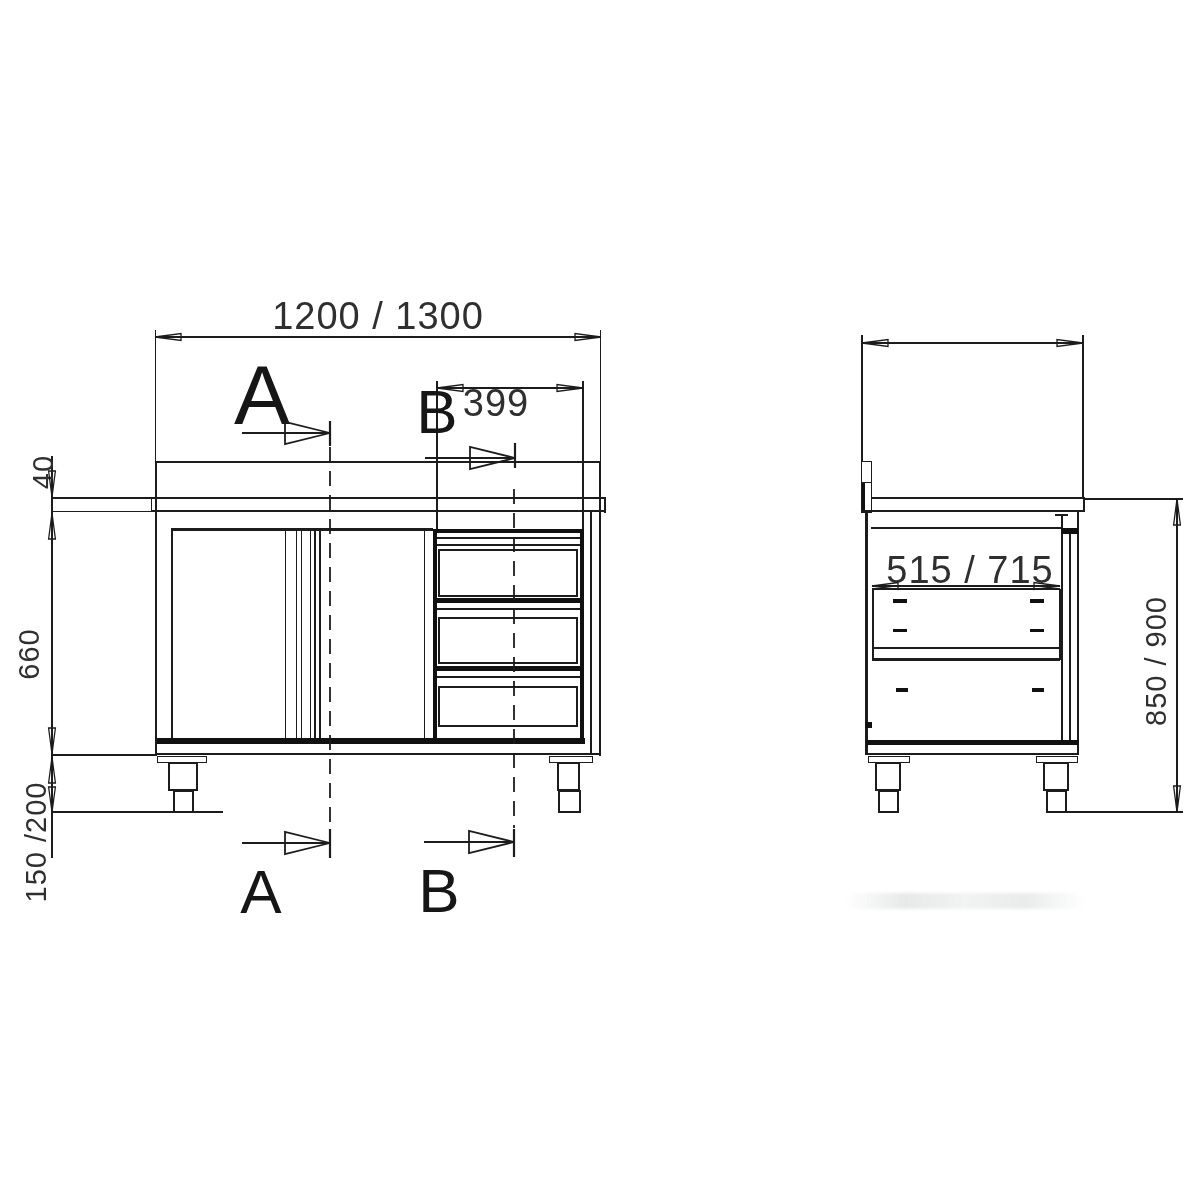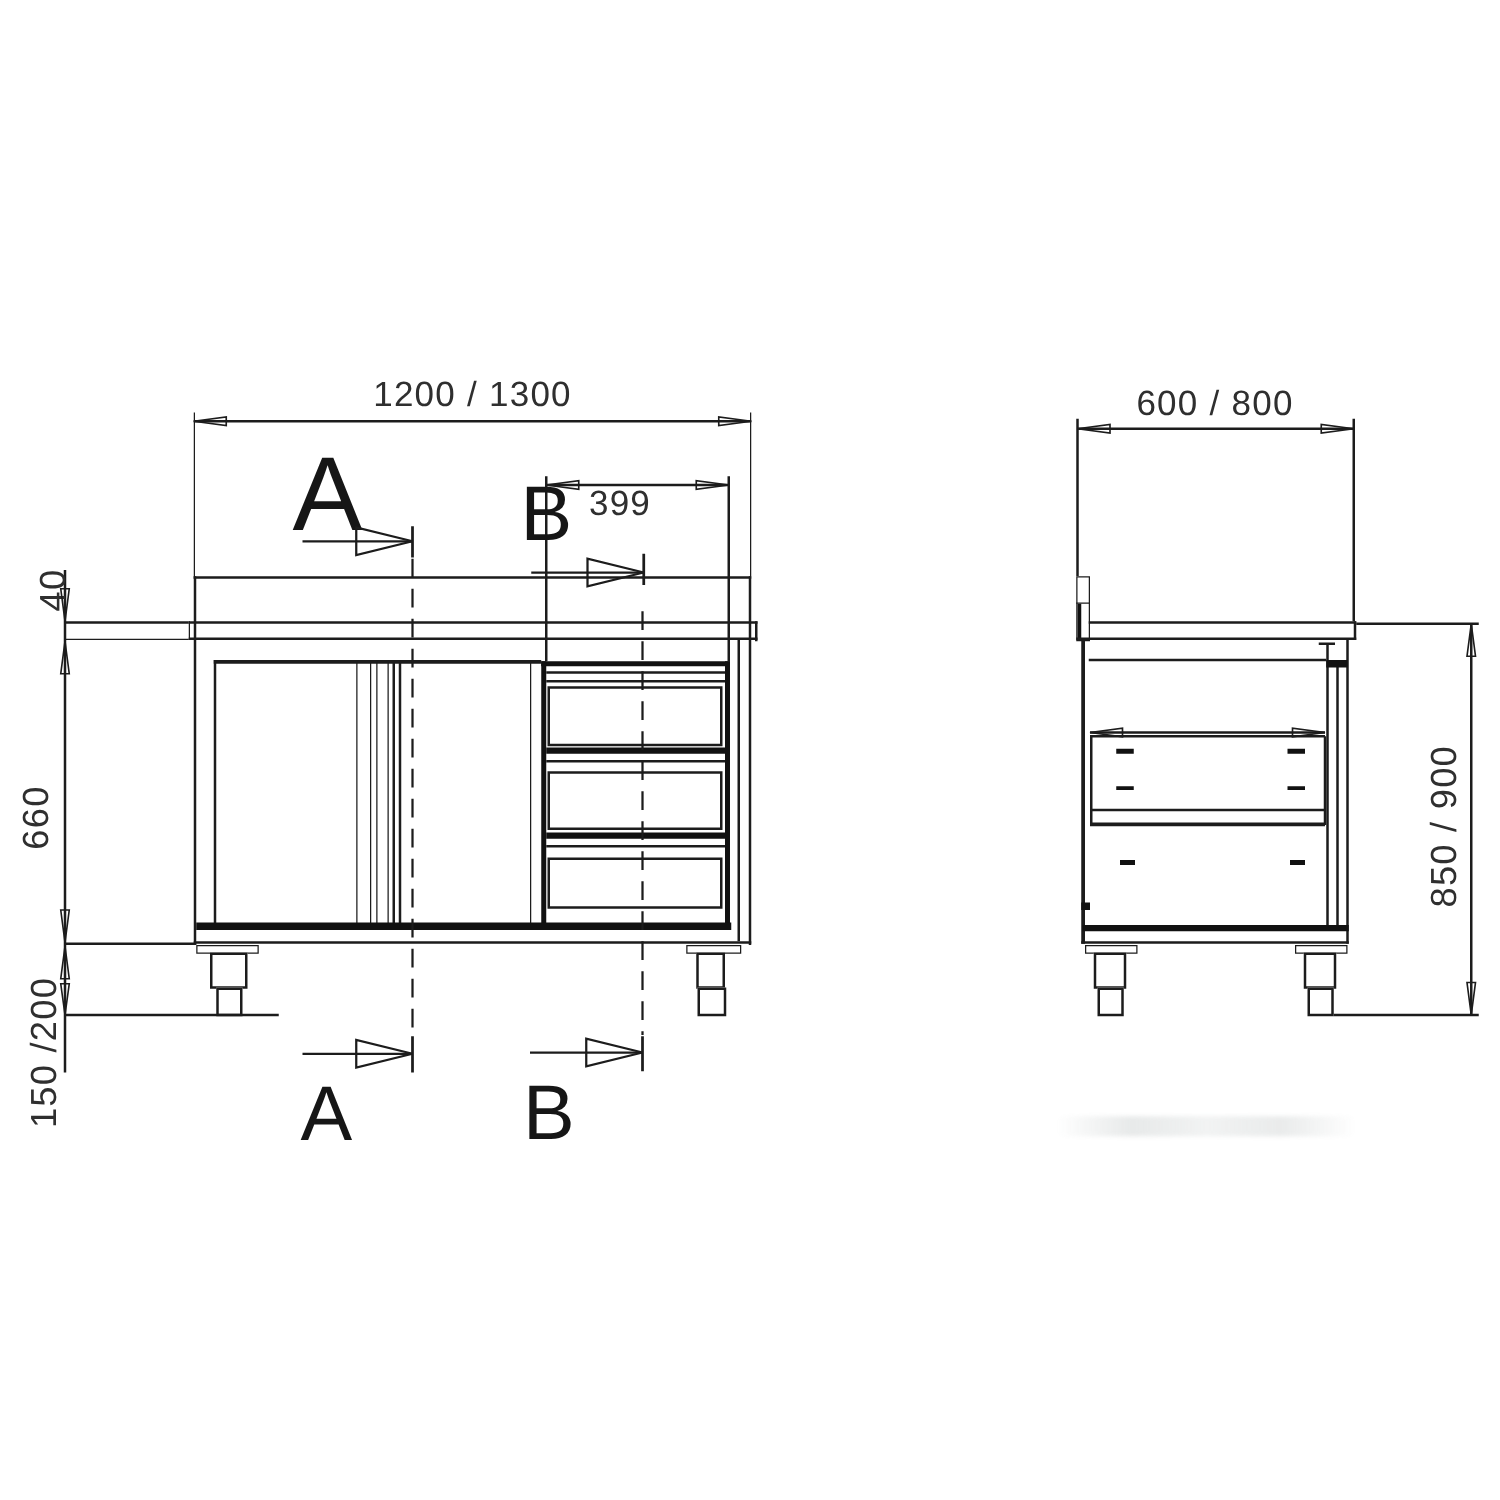--- a/index.html
+++ b/index.html
@@ -2,21 +2,21 @@
 <html><head>
 <meta charset="utf-8">
 <style>
   html,body{margin:0;padding:0;background:#fff;}
   #canvas{position:relative;width:1200px;height:1200px;background:#ffffff;overflow:hidden;
           font-family:"Liberation Sans",sans-serif;}
   .h,.v{position:absolute;background:#1c1c1c;}
   .thick{background:#111;}
   .rect{position:absolute;border:2px solid #1c1c1c;background:#fff;box-sizing:border-box;}
   .txt{position:absolute;display:flex;align-items:center;justify-content:center;
-       white-space:nowrap;color:#2f2f2f;font-size:28px;letter-spacing:1px;}
+       white-space:nowrap;color:#2f2f2f;font-size:38px;letter-spacing:1px;}
   .rot{transform:rotate(-90deg);}
   .letter{color:#161616;font-size:62px;letter-spacing:0;}
   .letter-big{font-size:84px;}
   svg.overlay{position:absolute;left:0;top:0;pointer-events:none;}
   .mark{position:absolute;background:#111;}
   .smudge{position:absolute;background:linear-gradient(90deg,rgba(170,178,178,0),rgba(160,168,168,.55),rgba(170,178,178,.35),rgba(160,168,168,.5),rgba(170,178,178,0));
           filter:blur(1.5px);opacity:.45;border-radius:6px;}
 </style>
 </head>
 <body>
@@ -87,41 +87,41 @@
     <div class="h" style="left:52px;top:510.6px;width:99px;height:1.4px;"></div>
     <div class="h" style="left:52px;top:754px;width:105px;height:1.5px;"></div>
     <div class="h" style="left:52px;top:811.3px;width:171px;height:1.5px;"></div>
     <div class="txt rot" style="left:-17px;top:455px;width:120px;height:34px;font-size:29px;">40</div>
     <div class="txt rot" style="left:-31px;top:637px;width:120px;height:34px;font-size:29px;">660</div>
     <div class="txt rot" style="left:-44px;top:825px;width:160px;height:34px;font-size:29px;">150 /200</div>
   </div>
 
   <div style="position:absolute;inset:0;">
 
-    <div class="txt" style="left:862px;top:305px;width:220px;height:36px;">600 / 800</div>
     <div class="h" style="left:862px;top:342.4px;width:221px;height:1.5px;"></div>
     <div class="v" style="left:861.3px;top:335px;width:1.4px;height:126px;"></div>
     <div class="v" style="left:1082.4px;top:335px;width:1.5px;height:162px;"></div>
 
     <div class="rect" style="left:860.5px;top:460.5px;width:11px;height:52px;border-width:1.8px;"></div>
     <div class="h" style="left:860.5px;top:481.5px;width:11px;height:1.5px;"></div>
     <div class="mark" style="left:861.5px;top:483px;width:3px;height:28px;"></div>
 
     <div class="h" style="left:871px;top:497px;width:214px;height:2.2px;"></div>
     <div class="h" style="left:861px;top:510px;width:224px;height:2.2px;"></div>
     <div class="v" style="left:1083px;top:497px;width:2px;height:15px;"></div>
 
     <div class="v" style="left:865.4px;top:512px;width:2.2px;height:243px;"></div>
     <div class="v" style="left:1077px;top:512px;width:2.4px;height:243px;"></div>
     <div class="h" style="left:1055px;top:514.3px;width:13px;height:1.4px;"></div>
     <div class="v" style="left:1061.4px;top:515px;width:1.5px;height:227px;"></div>
     <div class="v" style="left:1069.3px;top:528px;width:1.5px;height:214px;"></div>
     <div class="mark" style="left:1061.4px;top:527.5px;width:16.5px;height:6.5px;"></div>
     <div class="h" style="left:871px;top:527.4px;width:190px;height:1.5px;"></div>
 
+    <div class="txt" style="left:860px;top:552px;width:220px;height:36px;">515 / 715</div>
     <div class="h" style="left:872px;top:585.4px;width:188px;height:1.5px;"></div>
     <div class="h" style="left:872px;top:588.4px;width:188px;height:2px;"></div>
     <div class="v" style="left:872px;top:589px;width:2px;height:71px;"></div>
     <div class="v" style="left:1058.6px;top:589px;width:2px;height:71px;"></div>
     <div class="h" style="left:872px;top:647.4px;width:188px;height:1.6px;"></div>
     <div class="h" style="left:872px;top:658.4px;width:188px;height:2.2px;"></div>
     <div class="mark" style="left:893px;top:599px;width:14px;height:3.5px;"></div>
     <div class="mark" style="left:1030px;top:599px;width:14px;height:3.5px;"></div>
     <div class="mark" style="left:893px;top:628.5px;width:14px;height:3.5px;"></div>
     <div class="mark" style="left:1030px;top:628.5px;width:14px;height:3.5px;"></div>

